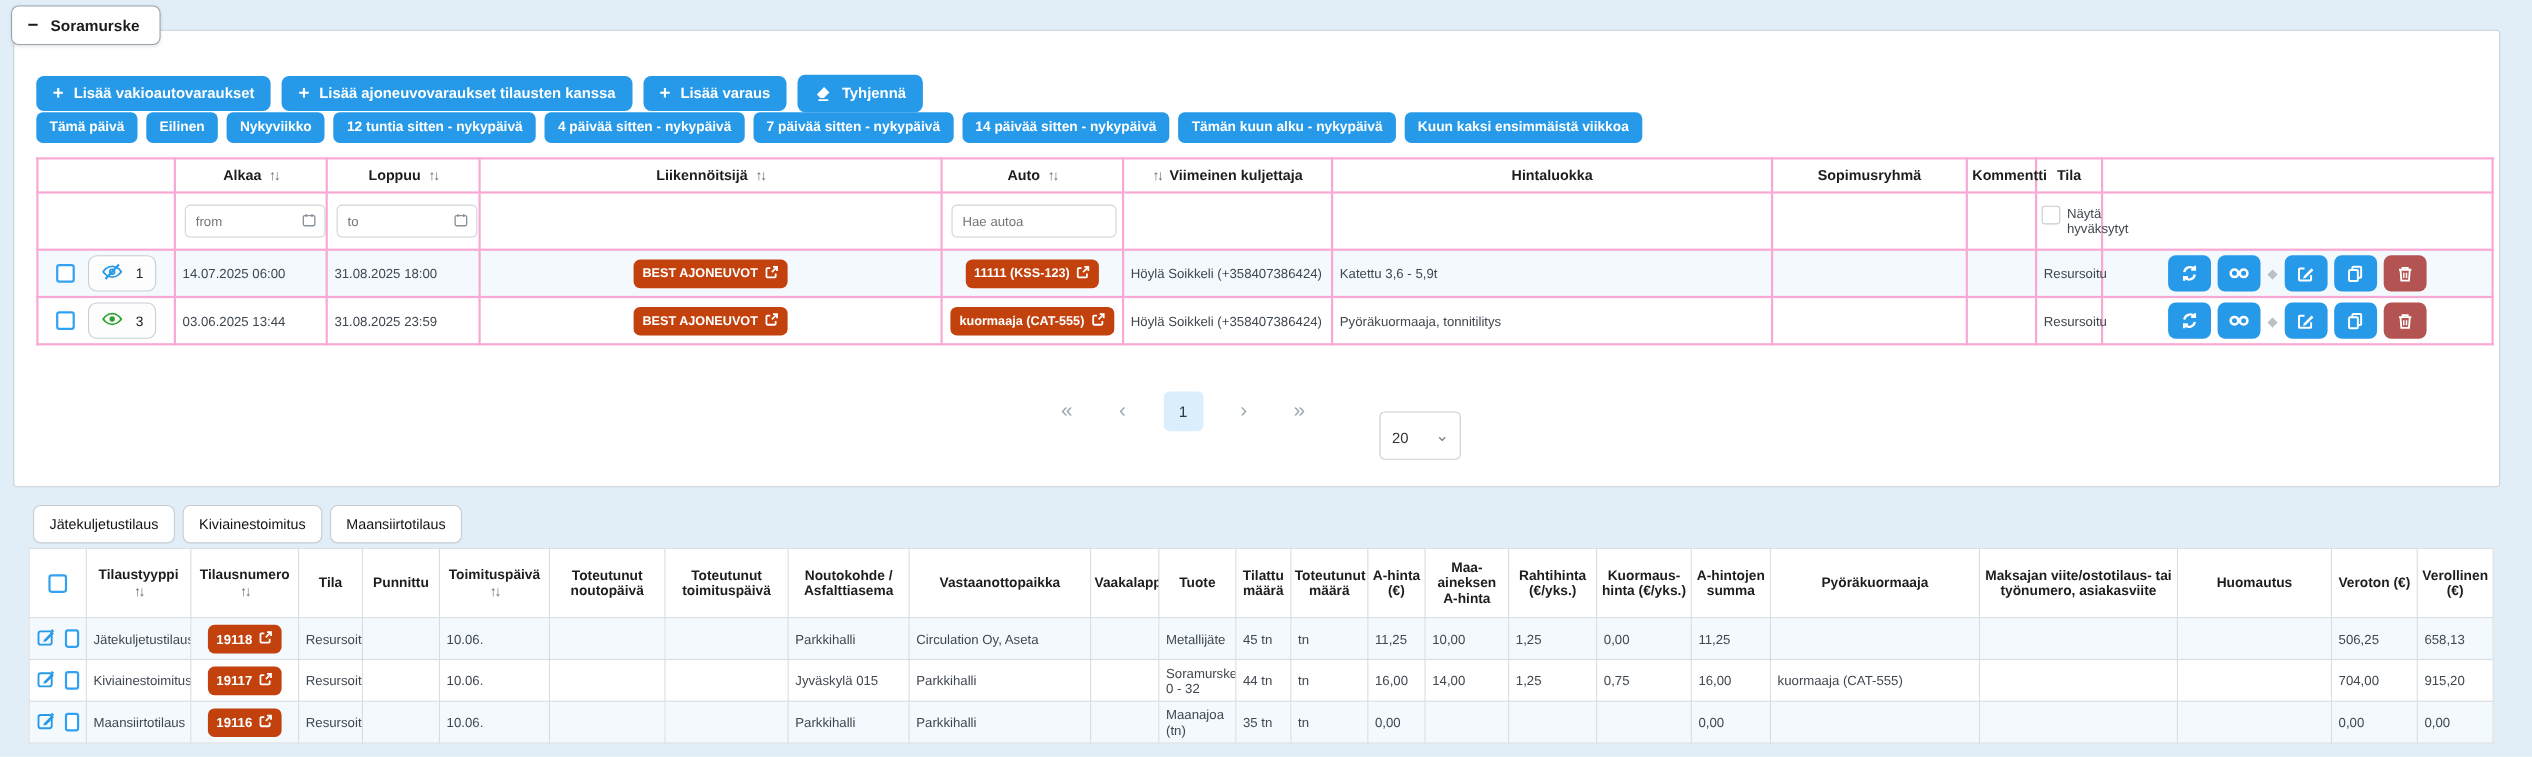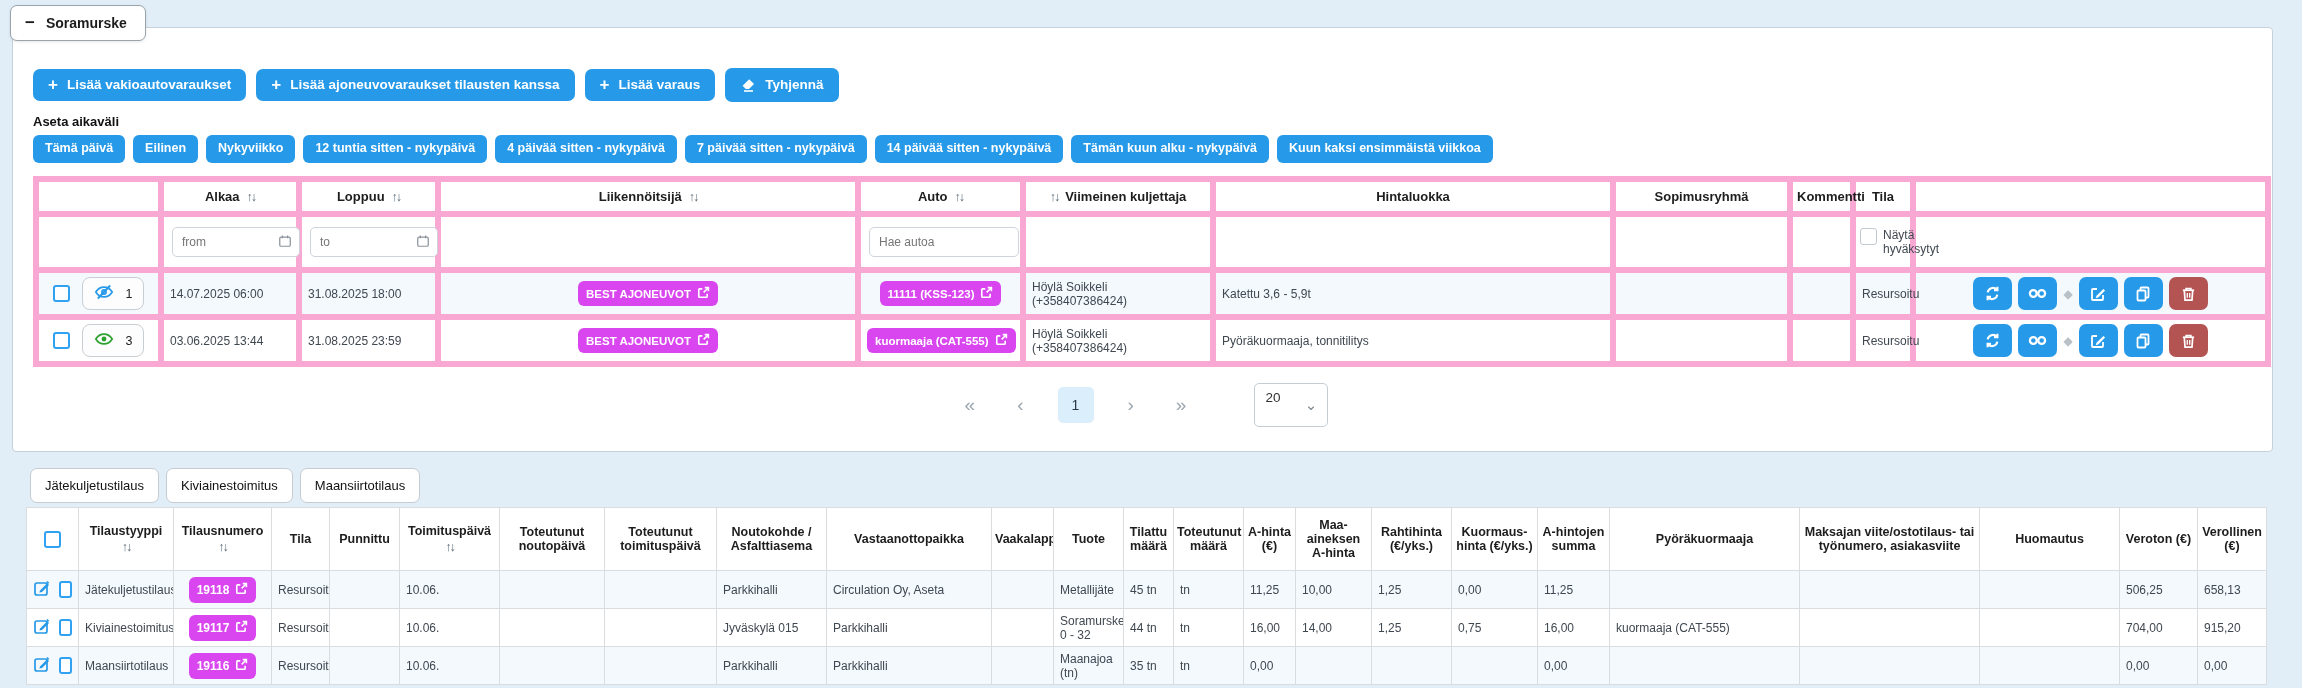--- a/index.html
+++ b/index.html
@@ -42,21 +42,21 @@
   .actions-row { display:flex; gap:10px; align-items:center; }
   .plus-glyph { font-size:17px; font-weight:bold; line-height:12px; }
 
   .range-label { font-weight:bold; font-size:13px; color:#111; margin:12px 0 6px 0; }
   .range-row { display:flex; gap:8px; }
   .range-btn { padding:7px 12px; font-size:12.5px; border-radius:6px; font-weight:bold; }
 
   
   table { border-collapse:collapse; table-layout:fixed; background:#fff; }
   .t1 { width:2232px; margin-top:13px; font-size:12px; }
-  .t1 th, .t1 td { border:6px solid #f9a8d4; padding:4px 6px; vertical-align:middle; }
+  .t1 th, .t1 td { border:2px solid #f9a8d4; padding:4px 6px; vertical-align:middle; }
   .t1 thead th { font-size:13px; font-weight:bold; color:#1d1d1d; text-align:center; padding:7px 4px; }
   .sort-wrap { display:inline-flex; align-items:center; gap:7px; cursor:pointer; }
   .sort-icon { color:#5e6f7c; font-size:12.5px; letter-spacing:-2px; }
   .filter-row td { padding:10px 8px; }
   .txt-input {
     width:128px; padding:7px 9px; border:1px solid #ced4da; border-radius:5px;
     font-family:inherit; font-size:12px; color:#555; background:#fff;
   }
   .date-wrap { position:relative; display:inline-block;text-decoration:underline; }
   .date-wrap .cal { position:absolute; right:8px; top:7px; pointer-events:none; }
@@ -72,21 +72,21 @@
   .select-cell-inner { display:flex; align-items:center; gap:12px; justify-content:center; }
   .eye-pill {
     display:inline-flex; align-items:center; gap:12px;
     background:#fdfdfd; border:1px solid #c9ced3; border-radius:8px;
     padding:5px 11px; cursor:pointer;
   }
   .eye-pill .cnt { font-size:12.5px; color:#222; }
 
   .link-btn {
     display:inline-flex; align-items:center; gap:6px;
-    background:#d946ef; color:#fff; border:none; border-radius:6px;
+    background:#c2410c; color:#fff; border:none; border-radius:6px;
     font-family:inherit; font-weight:bold; font-size:11.5px;
     padding:5px 8px; cursor:pointer; white-space:nowrap;
   }
 
   .row-actions { display:flex; align-items:center; gap:6px; justify-content:center; }
   .icon-btn {
     width:39px; height:33px; border:none; border-radius:7px;
     background:#2699e8; color:#fff; display:inline-flex;
     align-items:center; justify-content:center; cursor:pointer;
   }
@@ -99,21 +99,21 @@
     margin:16px 0 10px 0;
   }
   .pg-arrow { background:none; border:none; color:#9aa5ad; font-size:19px; cursor:pointer; font-family:inherit; padding:4px 8px; }
   .pg-current {
     background:#dbeefb; color:#2b3a45; border:none; border-radius:5px;
     width:36px; height:36px; font-size:14px; font-family:inherit; cursor:pointer;
   }
   .page-size {
     margin-left:34px; width:74px; height:44px; border:1px solid #c6cdd2; border-radius:5px;
     display:inline-flex; align-items:flex-start; justify-content:space-between;
-    padding:6px 10px; cursor:pointer; background:#fff;
+    padding:16px 10px; cursor:pointer; background:#fff;margin-top:44px;
   }
   .page-size .val { font-size:13.5px; color:#333; }
   .page-size .chev { color:#7d8790; font-size:15px; align-self:center; }
 
   
   .order-tabs { display:flex; gap:7px; margin:16px 0 0 30px; }
   .tab-btn {
     background:#fff; border:1px solid #c6ccd1; border-radius:7px;
     padding:9px 14px; font-family:inherit; font-size:13px; color:#111; cursor:pointer;
   }
@@ -154,21 +154,20 @@
         <span>
             <svg width="16" height="16" viewBox="0 0 16 16">
               <path d="M9.2 2.2 L14 7 L9 12 H5.8 L2.6 8.8 Z" fill="#fff"></path>
               <path d="M4 14h9" stroke="#fff" stroke-width="1.6"></path>
             </svg>
           </span>
         <span>Tyhjennä</span>
       </button>
     </div>
 
-    <div class="range-label">Aseta aikaväli</div>
     <div class="range-row">
       <button class="btn-blue range-btn">Tämä päivä</button>
       <button class="btn-blue range-btn">Eilinen</button>
       <button class="btn-blue range-btn">Nykyviikko</button>
       <button class="btn-blue range-btn">12 tuntia sitten - nykypäivä</button>
       <button class="btn-blue range-btn">4 päivää sitten - nykypäivä</button>
       <button class="btn-blue range-btn">7 päivää sitten - nykypäivä</button>
       <button class="btn-blue range-btn">14 päivää sitten - nykypäivä</button>
       <button class="btn-blue range-btn">Tämän kuun alku - nykypäivä</button>
       <button class="btn-blue range-btn">Kuun kaksi ensimmäistä viikkoa</button>

